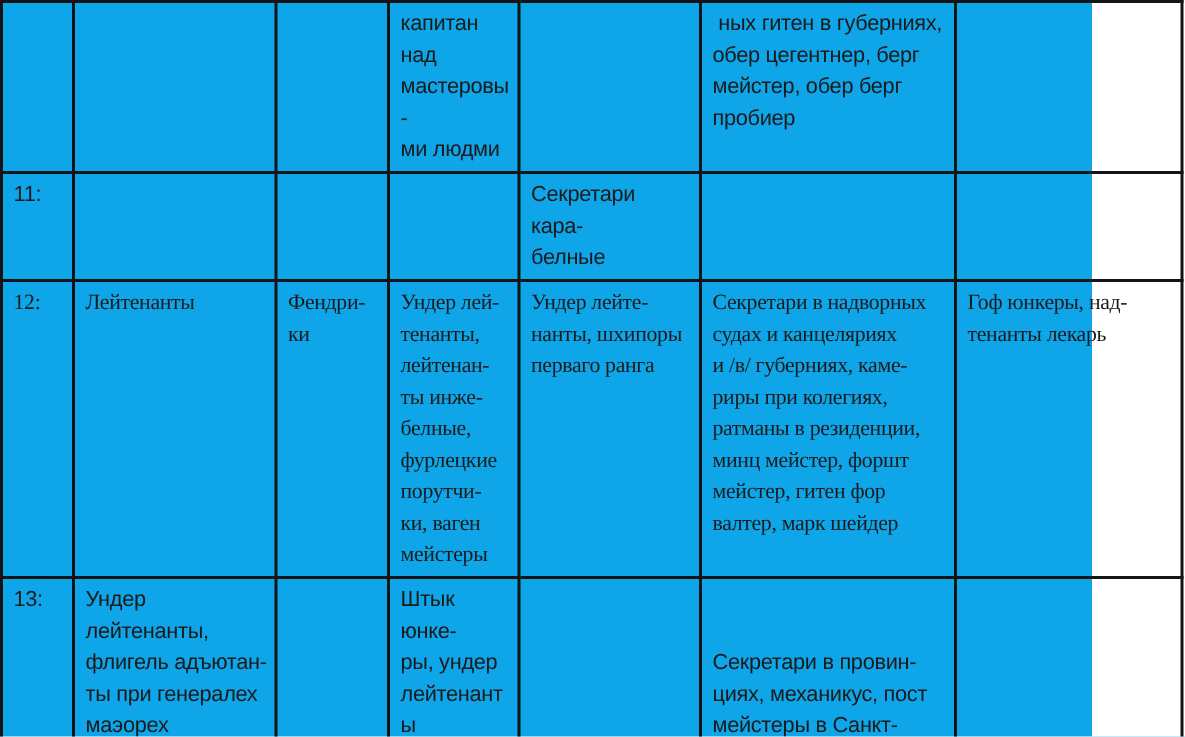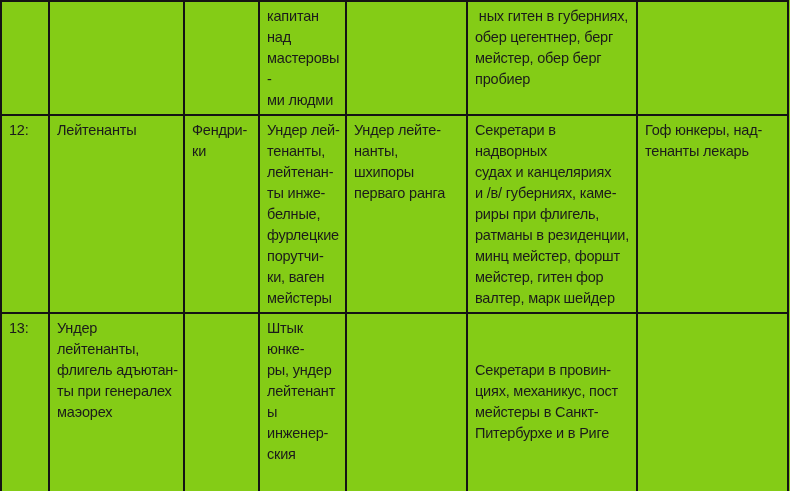--- a/index.html
+++ b/index.html
@@ -4,23 +4,23 @@
 <style>
   html, body {
     margin: 0;
     padding: 0;
     background: #ffffff;
     width: 790px;
     height: 491px;
     overflow: hidden;
   }
   .page {
-    width: 790px;
+    width: 728px;
     height: 491px;
-    background: #84cc16;
+    background: #0ea5e9;
     font-family: "Liberation Sans", sans-serif;
     color: #1b1b1b;
   }
   table.ranks {
     border-collapse: collapse;
     table-layout: fixed;
     width: 787px;
     margin: 0;
     border: 2px solid #141414;
     border-bottom: 5px solid #0d0d0d;
@@ -41,21 +41,21 @@
   col.c1 { width: 48px; }
   col.c2 { width: 135px; }
   col.c3 { width: 75px; }
   col.c4 { width: 87px; }
   col.c5 { width: 121px; }
   col.c6 { width: 170px; }
   col.c7 { width: 151px; }
   
   tr.r0  { height: 88px; }
   tr.r1  { height: 47px; }
-  tr.r2  { height: 193px; }
+  tr.r2  { height: 193px; font-family: Liberation Serif, serif; }
   tr.r3  { height: 155px; }
   .para { white-space: pre-wrap; }
 </style>
 </head>
 <body>
 
 <div class="page">
   <table class="ranks">
     <colgroup>
       <col class="c1">
@@ -74,41 +74,51 @@
         <td>капитан над
 мастеровы-
 ми людми</td>
         <td></td>
         <td> ных гитен в губерниях,
 обер цегентнер, берг
 мейстер, обер берг
 пробиер</td>
         <td></td>
       </tr>
+      <tr class="r1">
+        <td>11:</td>
+        <td></td>
+        <td></td>
+        <td></td>
+        <td>Секретари кара-
+белные</td>
+        <td></td>
+        <td></td>
+      </tr>
       <tr class="r2">
         <td>12:</td>
         <td>Лейтенанты</td>
         <td>Фендри-
 ки</td>
         <td>Ундер лей-
 тенанты,
 лейтенан-
 ты инже-
 белные,
 фурлецкие
 порутчи-
 ки, ваген
 мейстеры</td>
         <td>Ундер лейте-
 нанты, шхипоры
 перваго ранга</td>
         <td>Секретари в надворных
 судах и канцеляриях
 и /в/ губерниях, каме-
-риры при флигель,
+риры при колегиях,
 ратманы в резиденции,
 минц мейстер, форшт
 мейстер, гитен фор
 валтер, марк шейдер</td>
         <td>Гоф юнкеры, над-
 тенанты лекарь</td>
       </tr>
       <tr class="r3">
         <td>13:</td>
         <td>Ундер лейтенанты,

